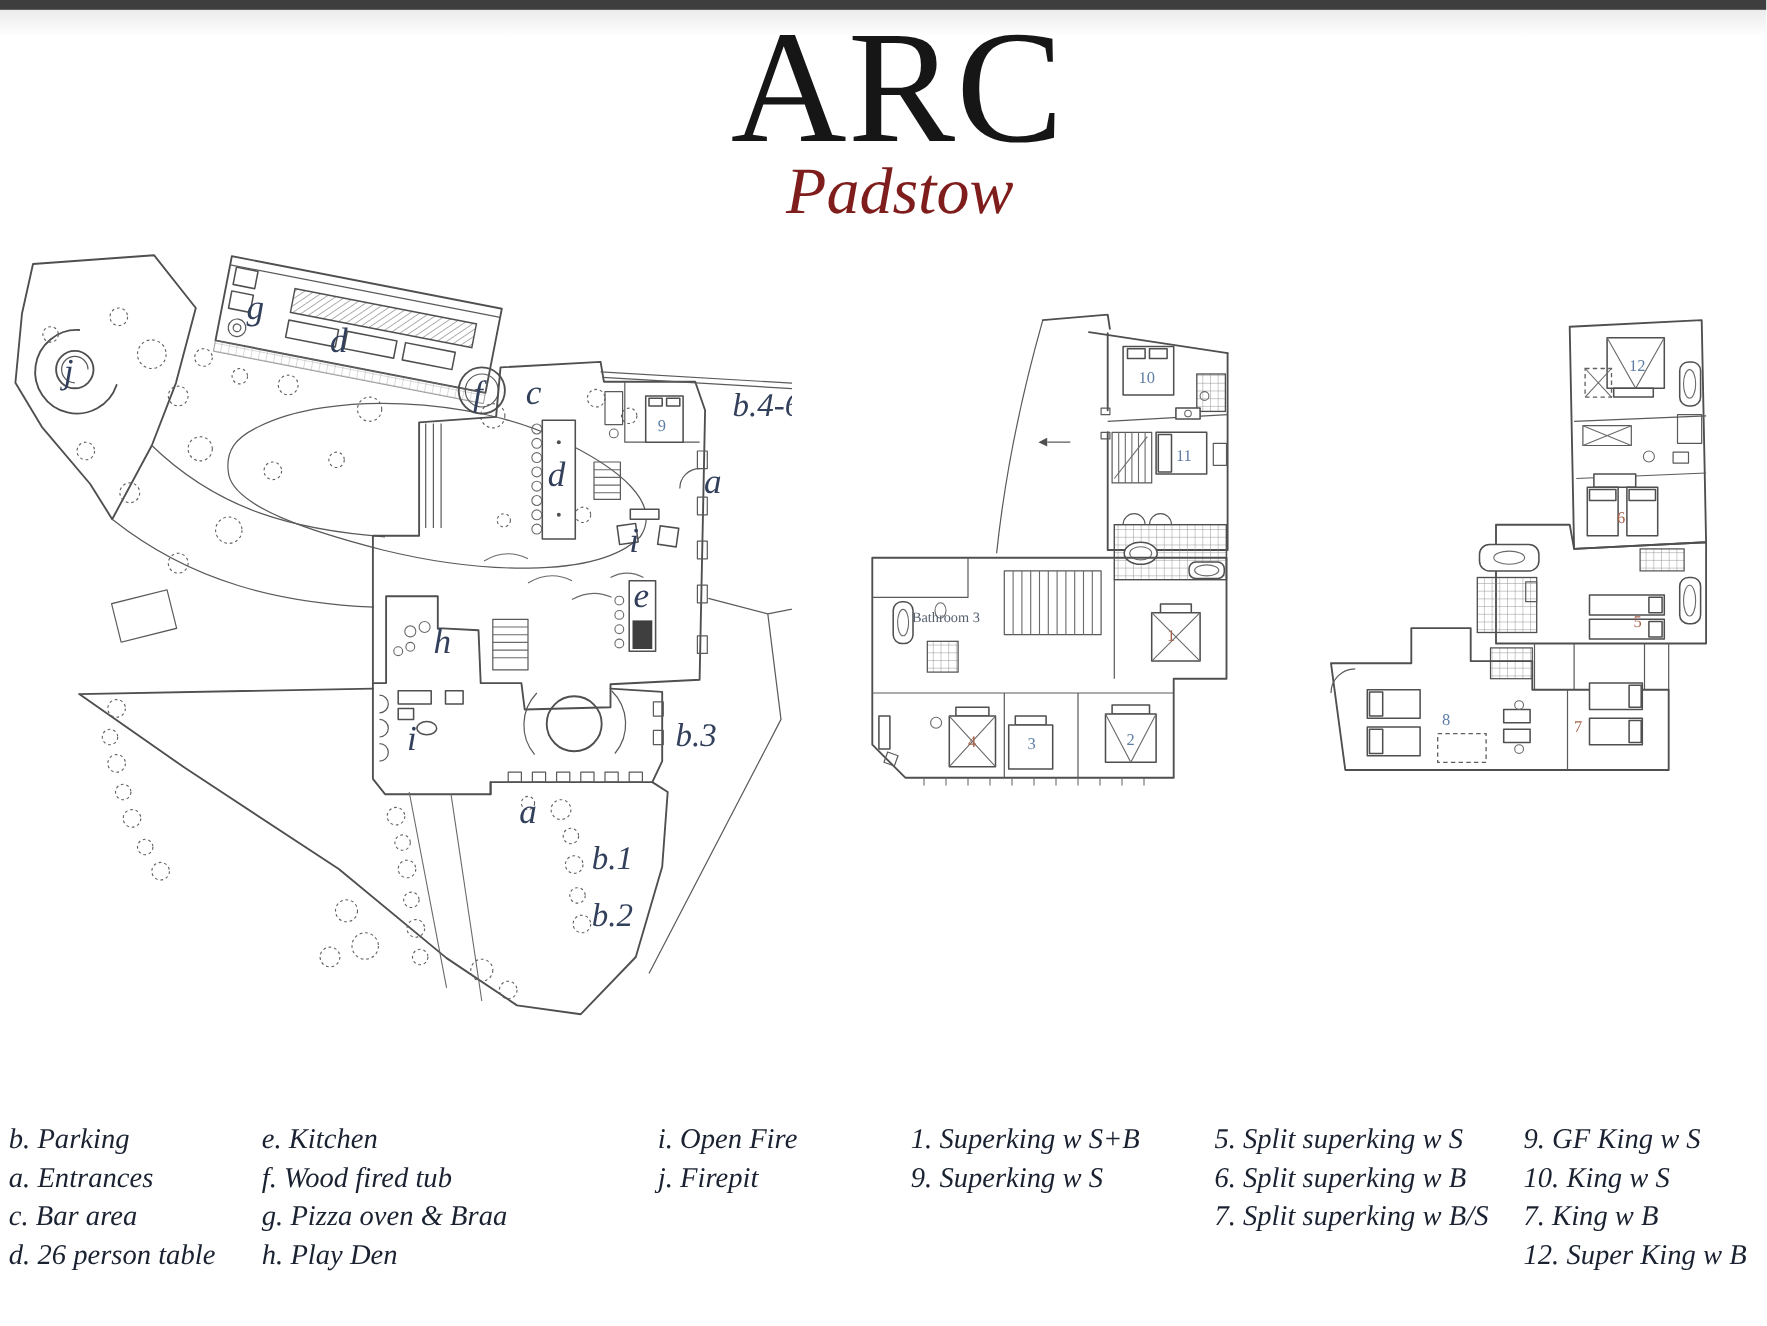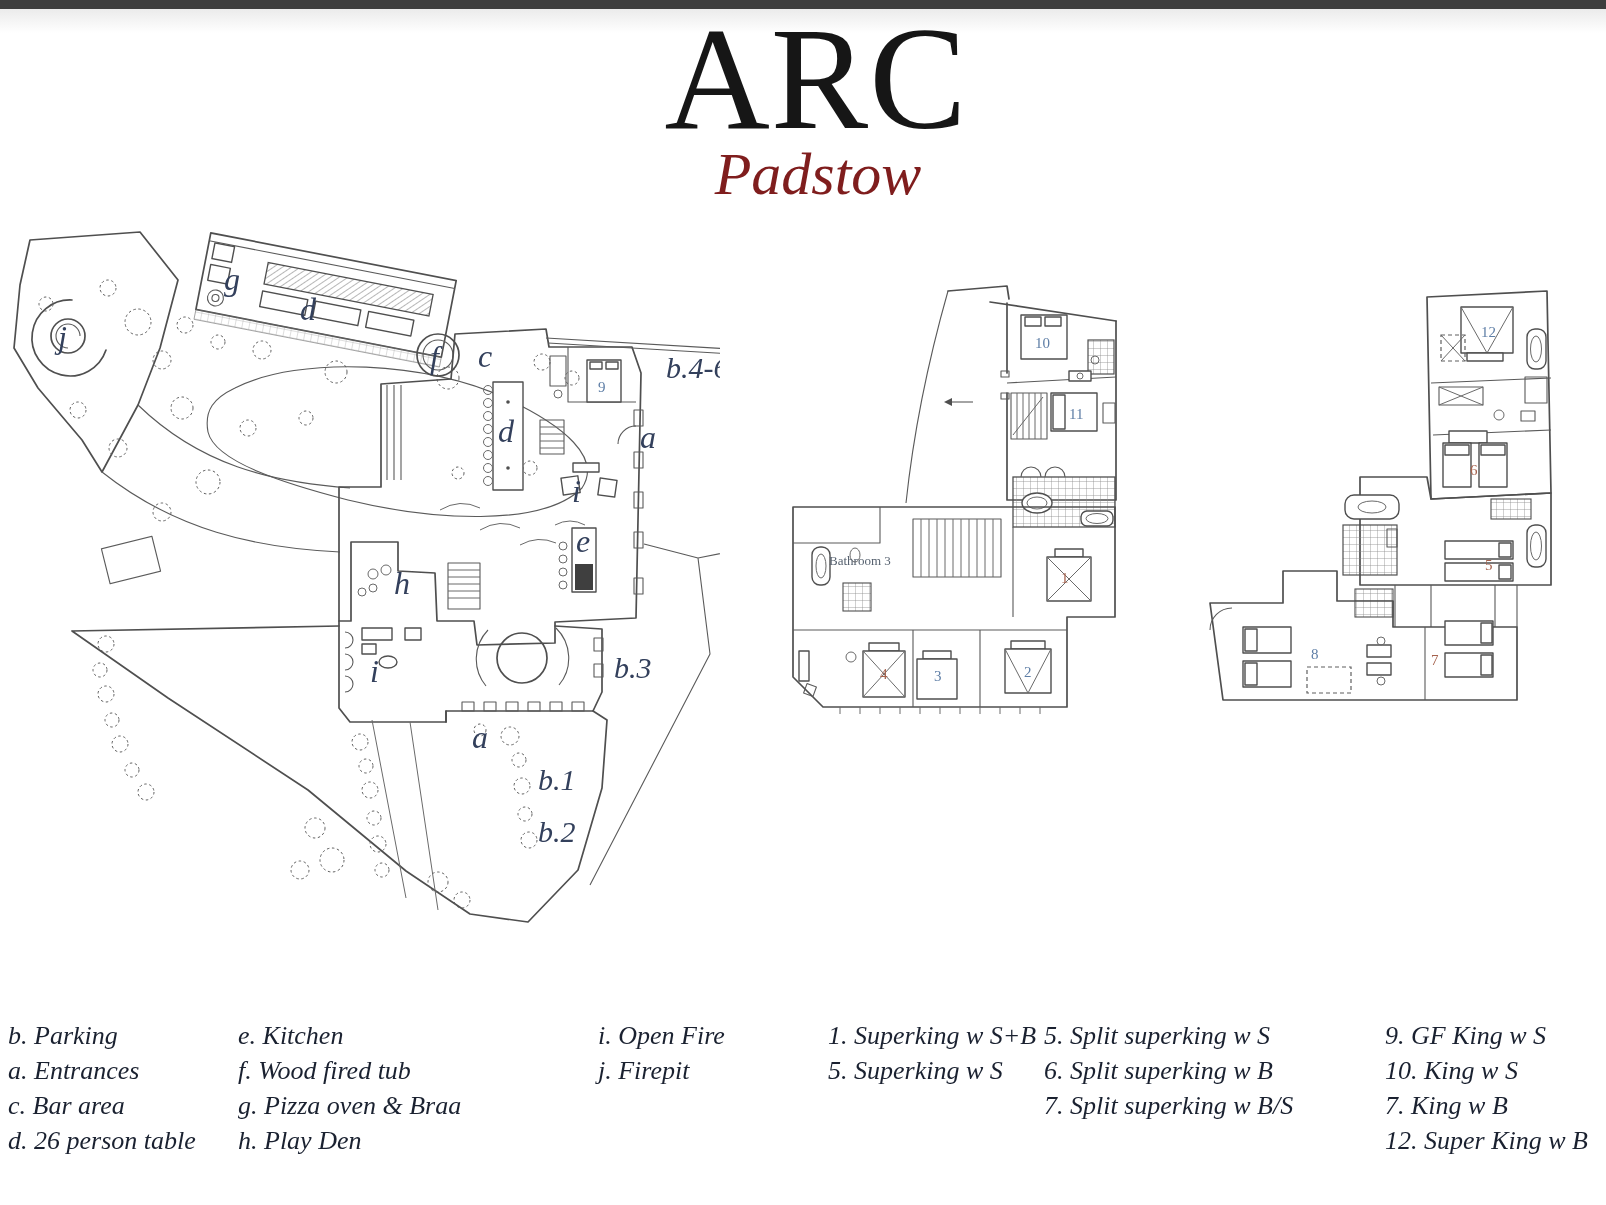--- a/index.html
+++ b/index.html
@@ -390,23 +390,23 @@
     <div class="legend-item">f. Wood fired tub</div>
     <div class="legend-item">g. Pizza oven &amp; Braa</div>
     <div class="legend-item">h. Play Den</div>
   </div>
   <div class="legend-col" style="left:598px;width:220px;">
     <div class="legend-item">i. Open Fire</div>
     <div class="legend-item">j. Firepit</div>
   </div>
   <div class="legend-col" style="left:828px;width:270px;">
     <div class="legend-item">1. Superking w S+B</div>
-    <div class="legend-item">5. Superking w S</div>
-  </div>
-  <div class="legend-col" style="left:1044px;width:278px;">
+    <div class="legend-item">9. Superking w S</div>
+  </div>
+  <div class="legend-col" style="left:1104px;width:278px;">
     <div class="legend-item">5. Split superking w S</div>
     <div class="legend-item">6. Split superking w B</div>
     <div class="legend-item">7. Split superking w B/S</div>
   </div>
   <div class="legend-col" style="left:1385px;width:220px;">
     <div class="legend-item">9. GF King w S</div>
     <div class="legend-item">10. King w S</div>
     <div class="legend-item">7. King w B</div>
     <div class="legend-item">12. Super King w B</div>
   </div>

